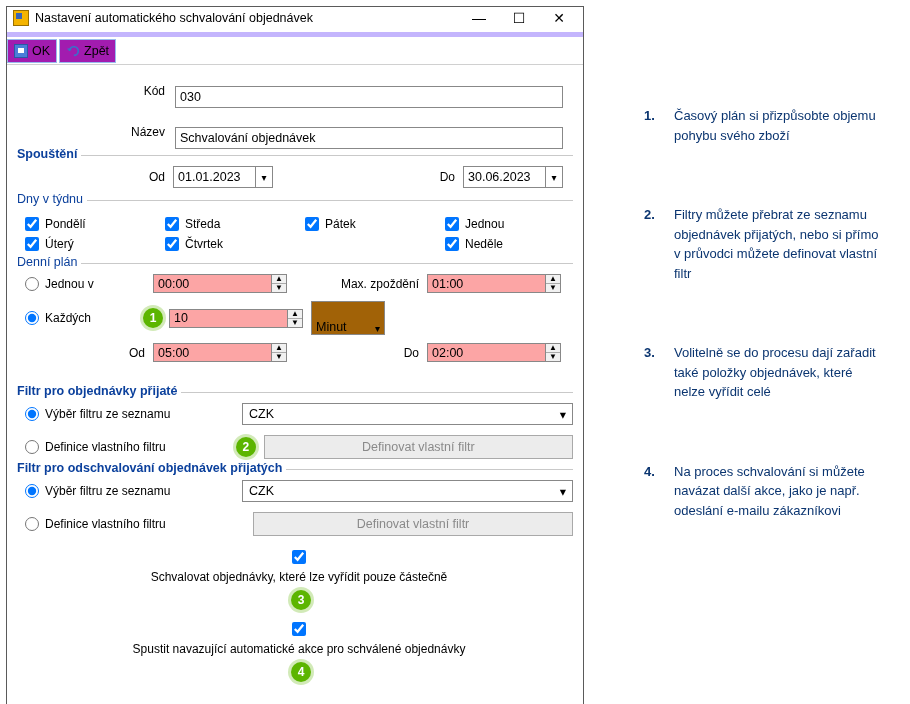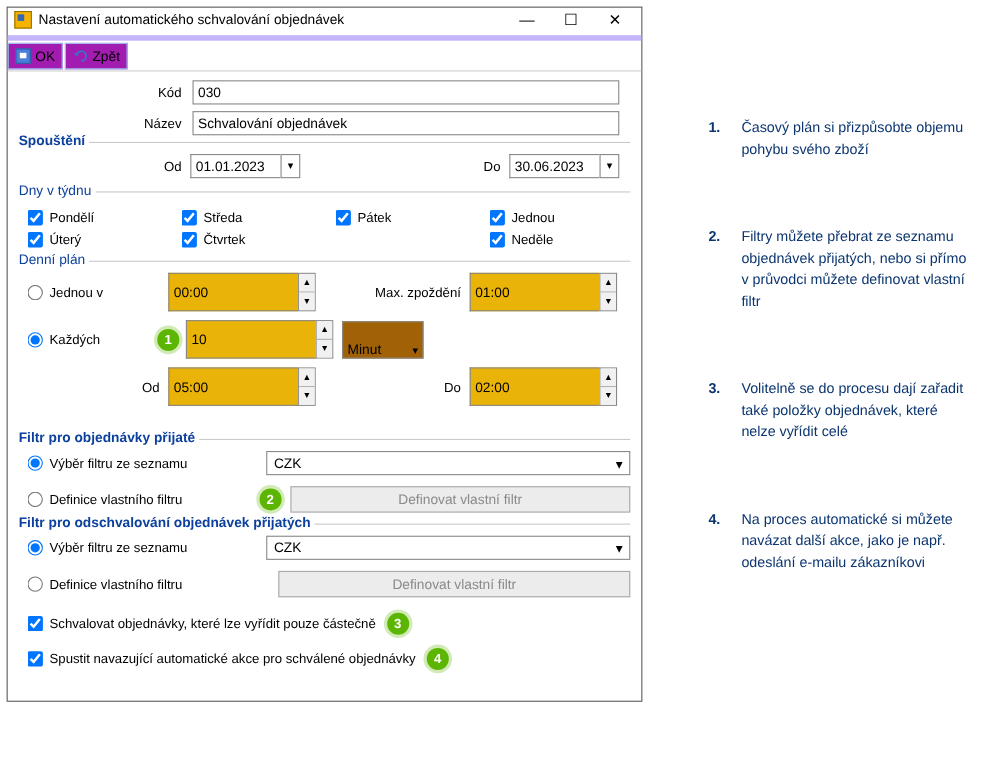--- a/index.html
+++ b/index.html
@@ -83,21 +83,21 @@
 
   .row { display: flex; align-items: center; margin-bottom: 6px; }
   .row .lbl { width: 158px; text-align: right; padding-right: 10px; }
   .textfield {
     border: 1px solid #888;
     height: 22px;
     padding: 2px 4px;
     font-size: 12.5px;
     background: #fff;
   }
-  .textfield.wide { flex: 1; max-width: 388px; }
+  .textfield.wide { flex: 1; max-width: 388px; margin-top: 13px; }
 
   .groupbox {
     position: relative;
     border: 1px solid #c9c9c9;
     border-left: none;
     border-right: none;
     border-bottom: none;
     padding-top: 10px;
   }
   .groupbox > .legend {
@@ -166,22 +166,22 @@
   .chk input { width:14px; height:14px; margin:0; }
 
   .plan { margin-left: 8px; }
   .plan-row { display:flex; align-items:center; gap:8px; margin-bottom:8px; }
   .rad { display:flex; align-items:center; gap:6px; width:120px;}
   .rad input { width:14px; height:14px; margin:0;}
   .spin {
     display:inline-flex; align-items:stretch;
   }
   .spin .tf {
-    border:1px solid #888; border-right:none; height:35px; padding:2px 4px;
-    width:118px; font-size:12.5px; background:#eab308;
+    border:1px solid #888; border-right:none; height:19px; padding:2px 4px;
+    width:118px; font-size:12.5px; background:#fca5a5;
   }
   .spin .sp {
     display:flex; flex-direction:column;
     border:1px solid #888; width:16px;
   }
   .spin .sp div { flex:1; display:flex; align-items:center; justify-content:center; font-size:8px; line-height:1; background:#f1f1f1;}
   .spin .sp div:first-child { border-bottom:1px solid #aaa; }
 
   .select {
     display:inline-flex; align-items:flex-end; justify-content:space-between;
@@ -201,21 +201,21 @@
     width:348px; font-size:12.5px;
   }
   .def-btn {
     height:24px; width:320px; border:1px solid #a9a9a9;
     background:#ececec; color:#8a8a8a;
     display:flex; align-items:center; justify-content:center;
     font-size:12.5px;
   }
 
   .bottom-checks { margin: 14px 0 0 8px;}
-  .bottom-checks .chk { margin-bottom: 12px; }
+  .bottom-checks .chk { margin-bottom: 12px; flex-direction: column; }
 
   .badge {
     width:20px; height:20px; border-radius:50%;
     background:#5cb500;
     color:#fff;
     display:inline-flex; align-items:center; justify-content:center;
     font-weight:700; font-size:12px;
     box-shadow: 0 0 0 3px rgba(92,181,0,0.28);
     margin-left:4px;
     flex-shrink:0;
@@ -469,16 +469,16 @@
     <div class="note">
       <div class="num">2.</div>
       <div>Filtry můžete přebrat ze seznamu objednávek přijatých, nebo si přímo v průvodci můžete definovat vlastní filtr</div>
     </div>
     <div class="note">
       <div class="num">3.</div>
       <div>Volitelně se do procesu dají zařadit také položky objednávek, které nelze vyřídit celé</div>
     </div>
     <div class="note">
       <div class="num">4.</div>
-      <div>Na proces automatické si můžete navázat další akce, jako je např. odeslání e-mailu zákazníkovi</div>
+      <div>Na proces schvalování si můžete navázat další akce, jako je např. odeslání e-mailu zákazníkovi</div>
     </div>
   </div>
 </div>
 
 </body></html>

